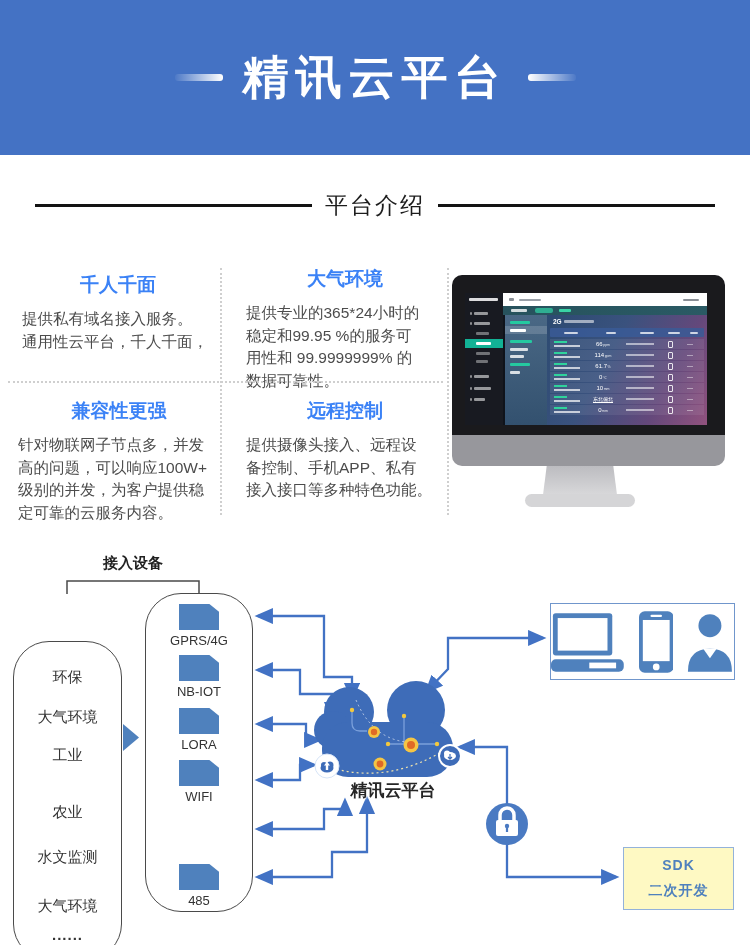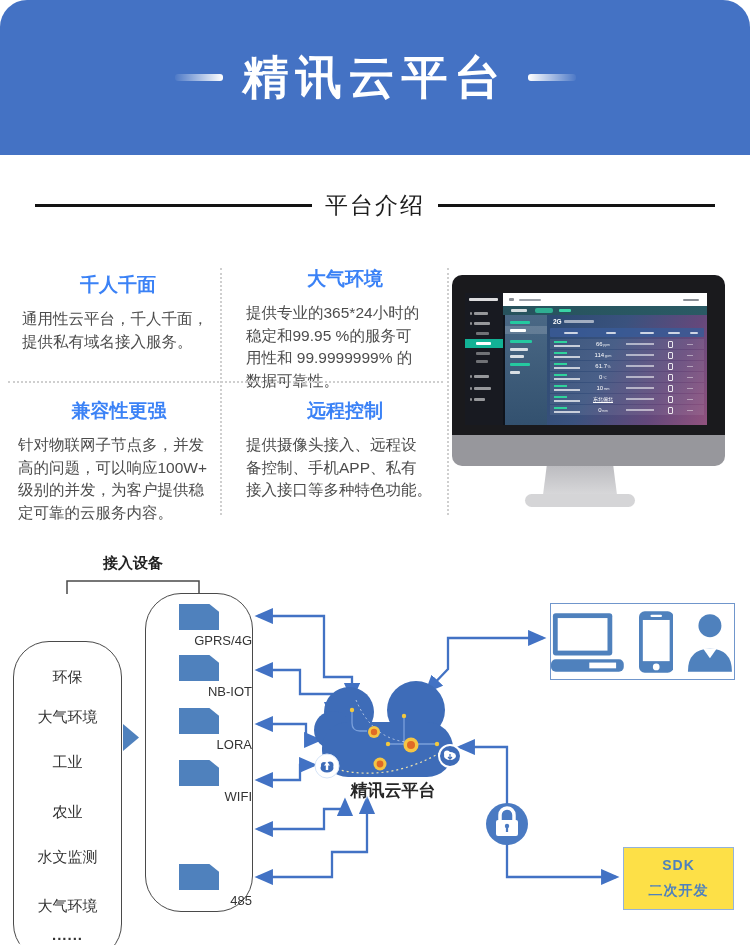--- a/index.html
+++ b/index.html
@@ -1,18 +1,18 @@
 <!DOCTYPE html>
 <html><head>
 <meta charset="utf-8">
 <style>
   * { margin:0; padding:0; box-sizing:border-box; }
   html,body { background:#fff; }
   body { font-family:"Liberation Sans","DejaVu Sans",sans-serif; }
-  #page { position:relative; width:750px; height:945px; background:#fff; overflow:hidden;border-radius:27px; }
+  #page { position:relative; width:750px; height:945px; background:#fff; overflow:hidden; }
 
   
   .banner { position:absolute; left:0; top:0; width:750px; height:155px; background:#4472c4;
             display:flex; align-items:center; justify-content:center; gap:20px; }
   .banner-title { color:#fff; font-size:46px; font-weight:bold; letter-spacing:7px; }
   .dash { width:48px; height:7px; border-radius:3px; }
   .dash-l { background:linear-gradient(to left,#ffffff,rgba(255,255,255,0.05)); }
   .dash-r { background:linear-gradient(to right,#ffffff,rgba(255,255,255,0.05)); }
 
   
@@ -72,32 +72,32 @@
 
   
   .diagram { position:absolute; left:0; top:540px; width:750px; height:405px; }
   .diagram svg.wires { position:absolute; left:0; top:0; }
   .dev-label { position:absolute; left:73px; top:14px; width:120px; text-align:center;
                font-size:15px; font-weight:bold; color:#222; }
   .round-box { position:absolute; top:53px; width:109px; height:319px; border:1.5px solid #4a4a4a;
                border-radius:36px; background:#fff; }
   .ind-item { position:absolute; left:0; width:100%; height:18px; line-height:18px; text-align:center;
               font-size:15px; color:#333; }
-  .proto-group { position:absolute; left:0; width:100%; text-align:right; }
+  .proto-group { position:absolute; left:0; width:100%; text-align:center; }
   .sim-icon { width:40px; height:26px; margin:0 auto; background:#4f81bd;
               clip-path:polygon(0 0,76% 0,100% 30%,100% 100%,0 100%); }
   .proto-label { margin-top:3px; font-size:13px; color:#333; }
   .cloud-label { position:absolute; left:330px; top:239px; width:126px; text-align:center;
                  font-size:17px; font-weight:bold; color:#262626;
                  text-shadow:0 0 3px #fff,0 0 3px #fff,0 0 3px #fff; }
   .devices-box { position:absolute; left:550px; top:63px; width:185px; height:77px;
                  border:1.5px solid #7096cc; background:#fff;
                  display:flex; align-items:center; justify-content:center; gap:13px; }
   .sdk-box { position:absolute; left:623px; top:307px; width:111px; height:63px;
-             border:1.5px solid #93b2da; background:#fde047;
+             border:1.5px solid #93b2da; background:#fef9c3;
              display:flex; flex-direction:column; align-items:center; justify-content:center; gap:9px; }
   .sdk-box div { color:#4f81bd; font-size:14px; font-weight:bold; letter-spacing:1px; }
 </style>
 </head>
 <body>
 
 <div id="page">
 
   <div class="banner">
     <div class="dash dash-l"></div>
@@ -106,22 +106,22 @@
   </div>
 
   <div class="section-head">
     <div class="rule"></div>
     <div class="section-title">平台介绍</div>
     <div class="rule"></div>
   </div>
 
   <div class="feature" style="left:22px; top:272px; width:192px;">
     <h3>千人千面</h3>
+    <div class="fline">提供私有域名接入服务。</div>
     <div class="fline">通用性云平台，千人千面，</div>
-    <div class="fline">提供私有域名接入服务。</div>
   </div>
   <div class="feature" style="left:246px; top:266px; width:198px;">
     <h3>大气环境</h3>
     <div class="fline">提供专业的365*24小时的</div>
     <div class="fline">稳定和99.95 %的服务可</div>
     <div class="fline">用性和 99.9999999% 的</div>
     <div class="fline">数据可靠性。</div>
   </div>
   <div class="feature" style="left:18px; top:398px; width:202px;">
     <h3>兼容性更强</h3>
@@ -375,21 +375,21 @@
         <circle cx="507" cy="286" r="2.2" fill="#4a7ac2"></circle>
         <rect x="505.9" y="287" width="2.2" height="5" fill="#4a7ac2"></rect>
       </g>
     </svg>
 
     <div class="dev-label">接入设备</div>
 
     <div class="round-box" style="left:13px;margin-top:48px;">
       <div class="ind-item" style="top:26px;">环保</div>
       <div class="ind-item" style="top:66px;">大气环境</div>
-      <div class="ind-item" style="top:111px;">工业</div>
+      <div class="ind-item" style="top:104px;">工业</div>
       <div class="ind-item" style="top:161px;">农业</div>
       <div class="ind-item" style="top:206px;">水文监测</div>
       <div class="ind-item" style="top:255px;">大气环境</div>
       <div class="ind-item" style="top:284px; font-weight:bold; letter-spacing:1px;">......</div>
     </div>
 
     <div class="round-box" style="left:145px; width:108px;">
       <div class="proto-group" style="top:10px;">
         <div class="sim-icon"></div>
         <div class="proto-label">GPRS/4G</div>

